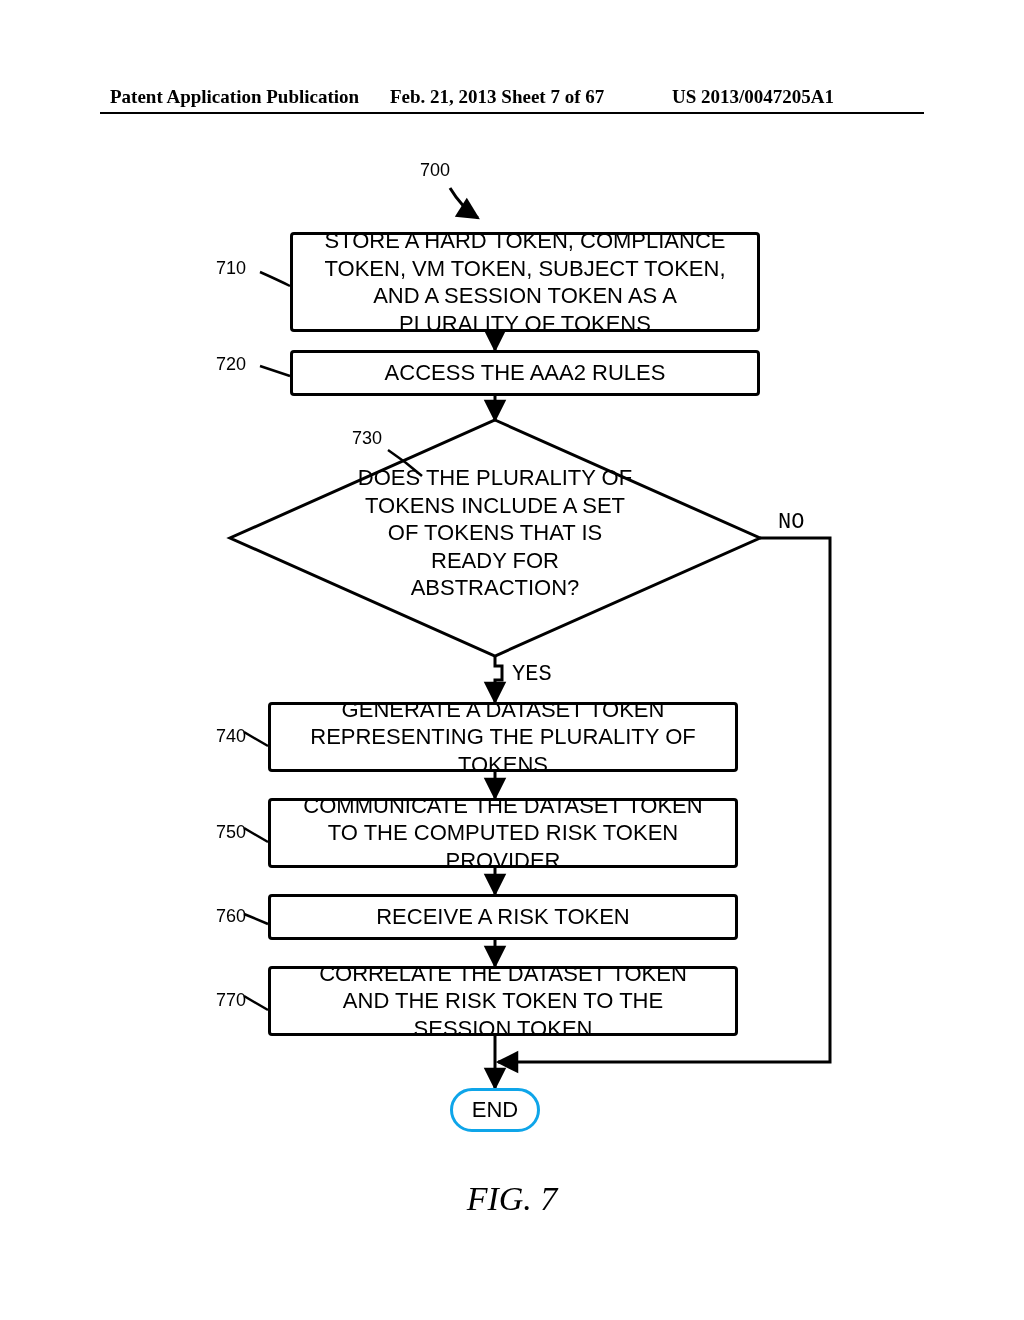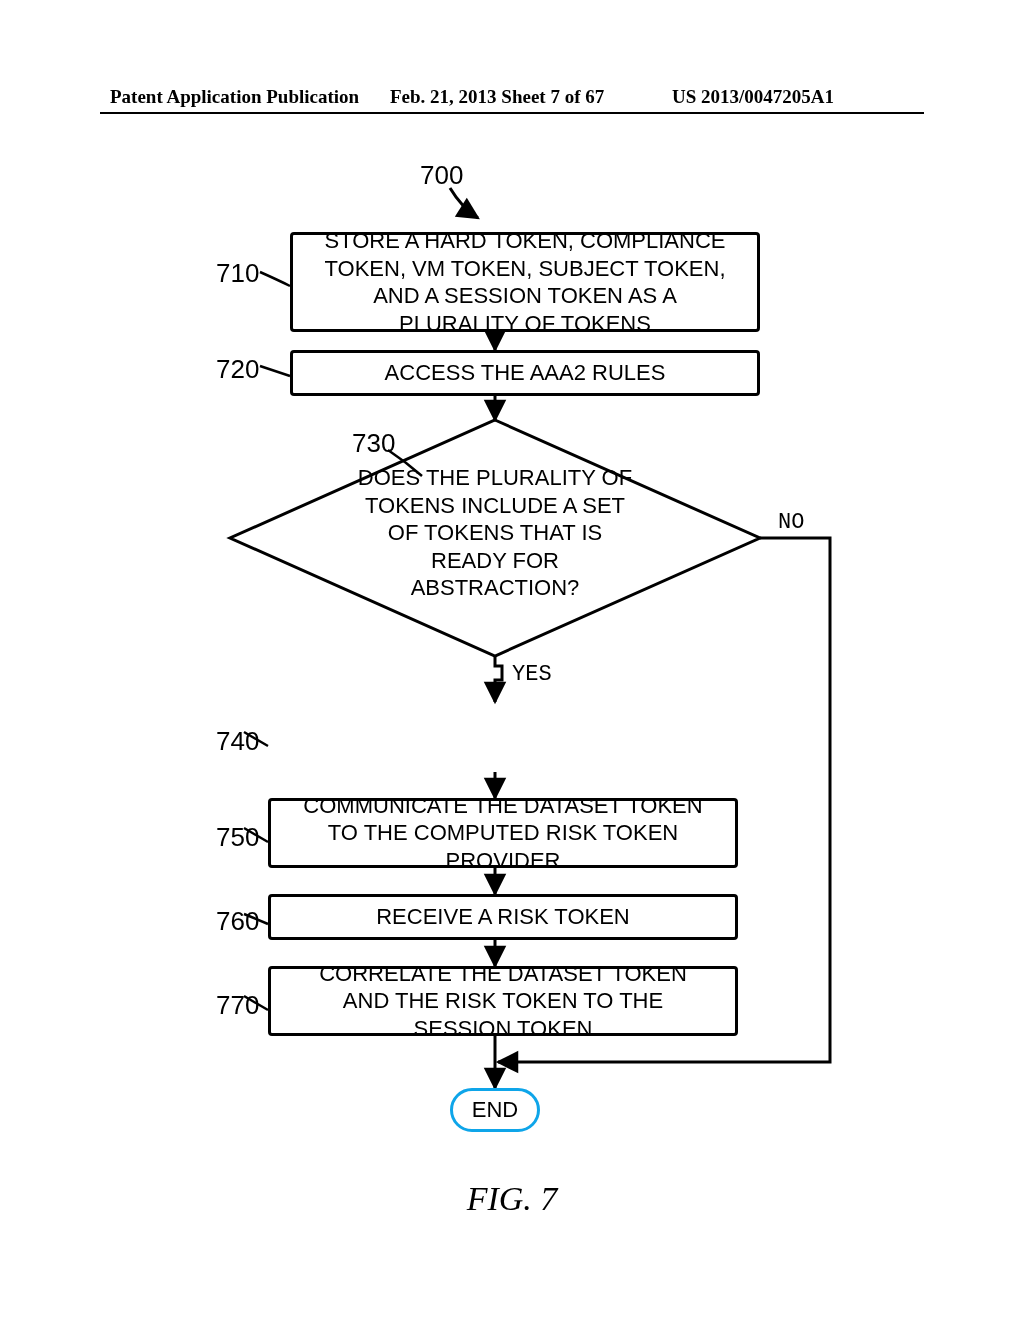--- a/index.html
+++ b/index.html
@@ -32,21 +32,21 @@
     top:112px; left:100px; width:824px; height:2px; background:#000;
   }
   
   .diagram {
     position:absolute;
     top:150px; left:0; width:1024px; height:1040px;
     font-family: Arial, Helvetica, sans-serif;
   }
   .ref-label {
     position:absolute;
-    font-size:26px;
+    font-size:18px;
     font-family: Arial, Helvetica, sans-serif;
   }
   .box {
     position:absolute;
     border:3px solid #000;
     border-radius:4px;
     background:#fff;
     display:flex;
     align-items:center;
     justify-content:center;
@@ -154,20 +154,21 @@
 
       <path d="M268,860 q-14,-8 -24,-14" fill="none" stroke="#000" stroke-width="2.5"></path>
     </svg>
 
     <div class="box" style="left:290px; top:82px; width:470px; height:100px;">STORE A HARD TOKEN, COMPLIANCE TOKEN, VM TOKEN, SUBJECT TOKEN, AND A SESSION TOKEN AS A PLURALITY OF TOKENS</div>
 
     <div class="box" style="left:290px; top:200px; width:470px; height:46px;">ACCESS THE AAA2 RULES</div>
 
     <div class="decision-text" style="left:350px; top:314px; width:290px;">DOES THE PLURALITY OF TOKENS INCLUDE A SET OF TOKENS THAT IS READY FOR ABSTRACTION?</div>
 
+    <div class="box" style="left:268px; top:552px; width:470px; height:70px;">GENERATE A DATASET TOKEN REPRESENTING THE PLURALITY OF TOKENS</div>
 
     <div class="box" style="left:268px; top:648px; width:470px; height:70px;">COMMUNICATE THE DATASET TOKEN TO THE COMPUTED RISK TOKEN PROVIDER</div>
 
     <div class="box" style="left:268px; top:816px; width:470px; height:70px;">CORRELATE THE DATASET TOKEN AND THE RISK TOKEN TO THE SESSION TOKEN</div>
 
     <div class="box" style="left:268px; top:744px; width:470px; height:46px;">RECEIVE A RISK TOKEN</div>
 
     <div class="end-box" style="left:450px; top:938px; width:90px; height:44px;">END</div>
 
     <div class="yn-label" style="left:512px; top:512px;">YES</div>

